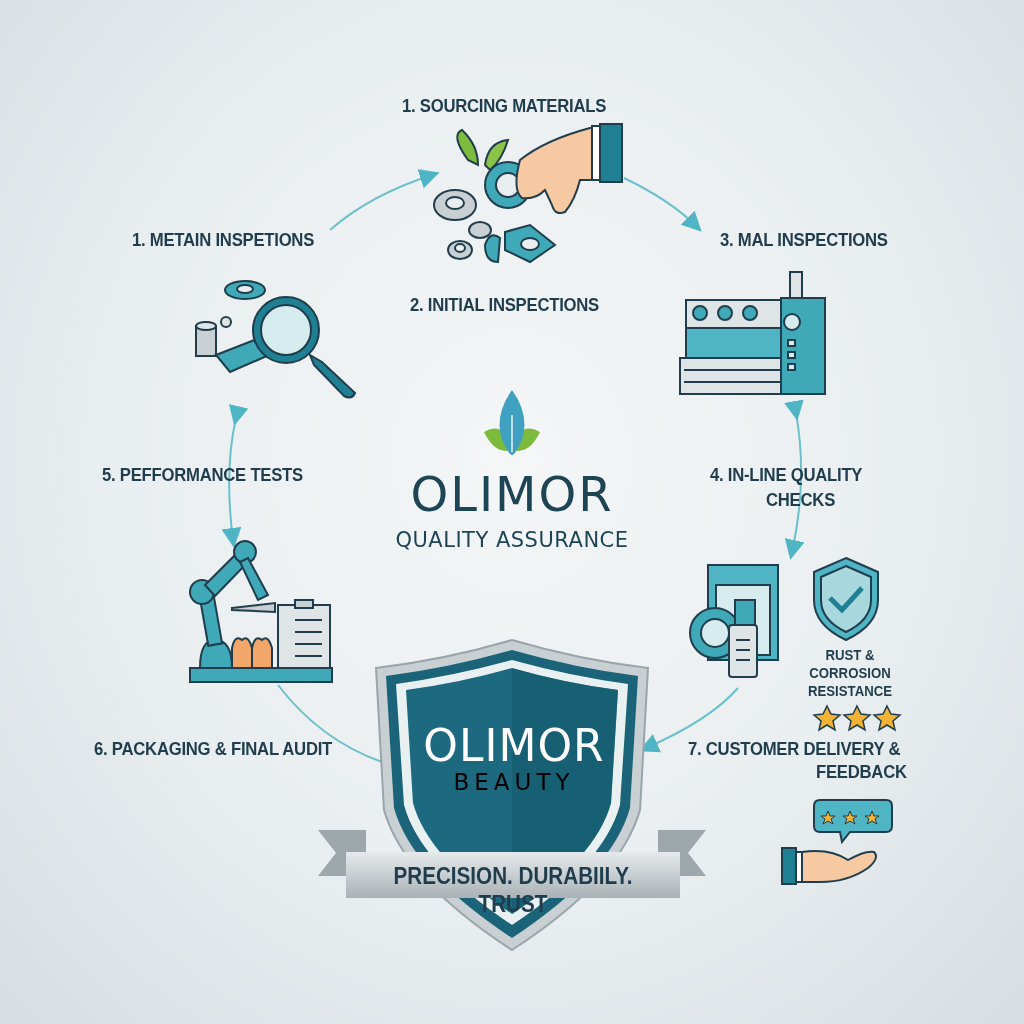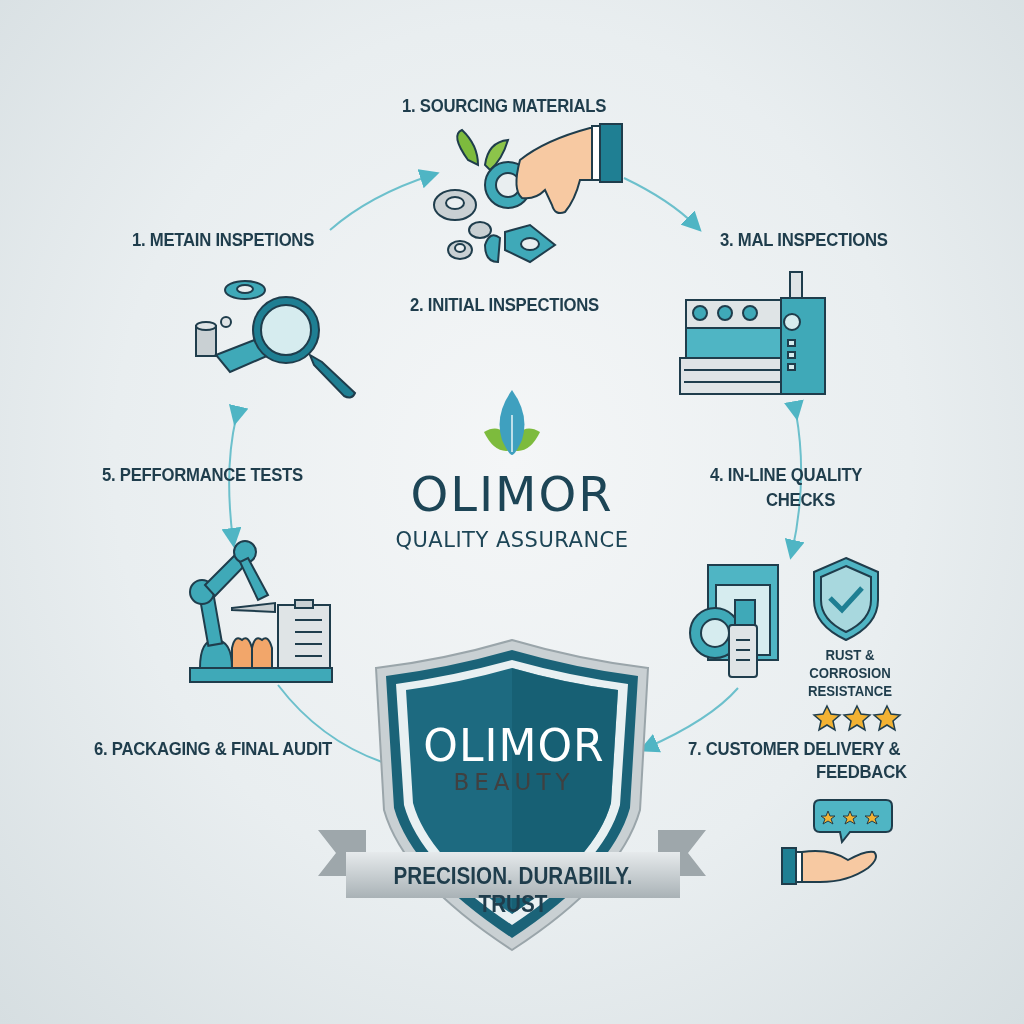--- a/index.html
+++ b/index.html
@@ -24,21 +24,21 @@
     color: #1d4556; font-size: 21px; letter-spacing: 0.5px;
     font-family: "DejaVu Sans", sans-serif;
   }
   .shield-title {
     position: absolute; left: 364px; width: 300px; text-align: center; top: 720px;
     color: #ffffff; font-size: 44px; letter-spacing: 1px;
     font-family: "DejaVu Sans", sans-serif;
   }
   .shield-sub {
     position: absolute; left: 364px; width: 300px; text-align: center; top: 769px;
-    color: #404040; font-size: 23px; letter-spacing: 5px;
+    color: #000000; font-size: 23px; letter-spacing: 5px;
     font-family: "DejaVu Sans", sans-serif;
   }
   .banner-text {
     position: absolute; left: 346px; width: 334px; text-align: center; top: 862px;
     color: #1f3d4c; font-size: 24px; font-weight: bold;
     font-family: "Liberation Sans", sans-serif; transform: scaleX(0.86);
   }
   .small-label {
     position: absolute; color: #1f3d4c; font-weight: bold; font-size: 15px;
     text-align: center; line-height: 18px; transform: scaleX(0.88);

